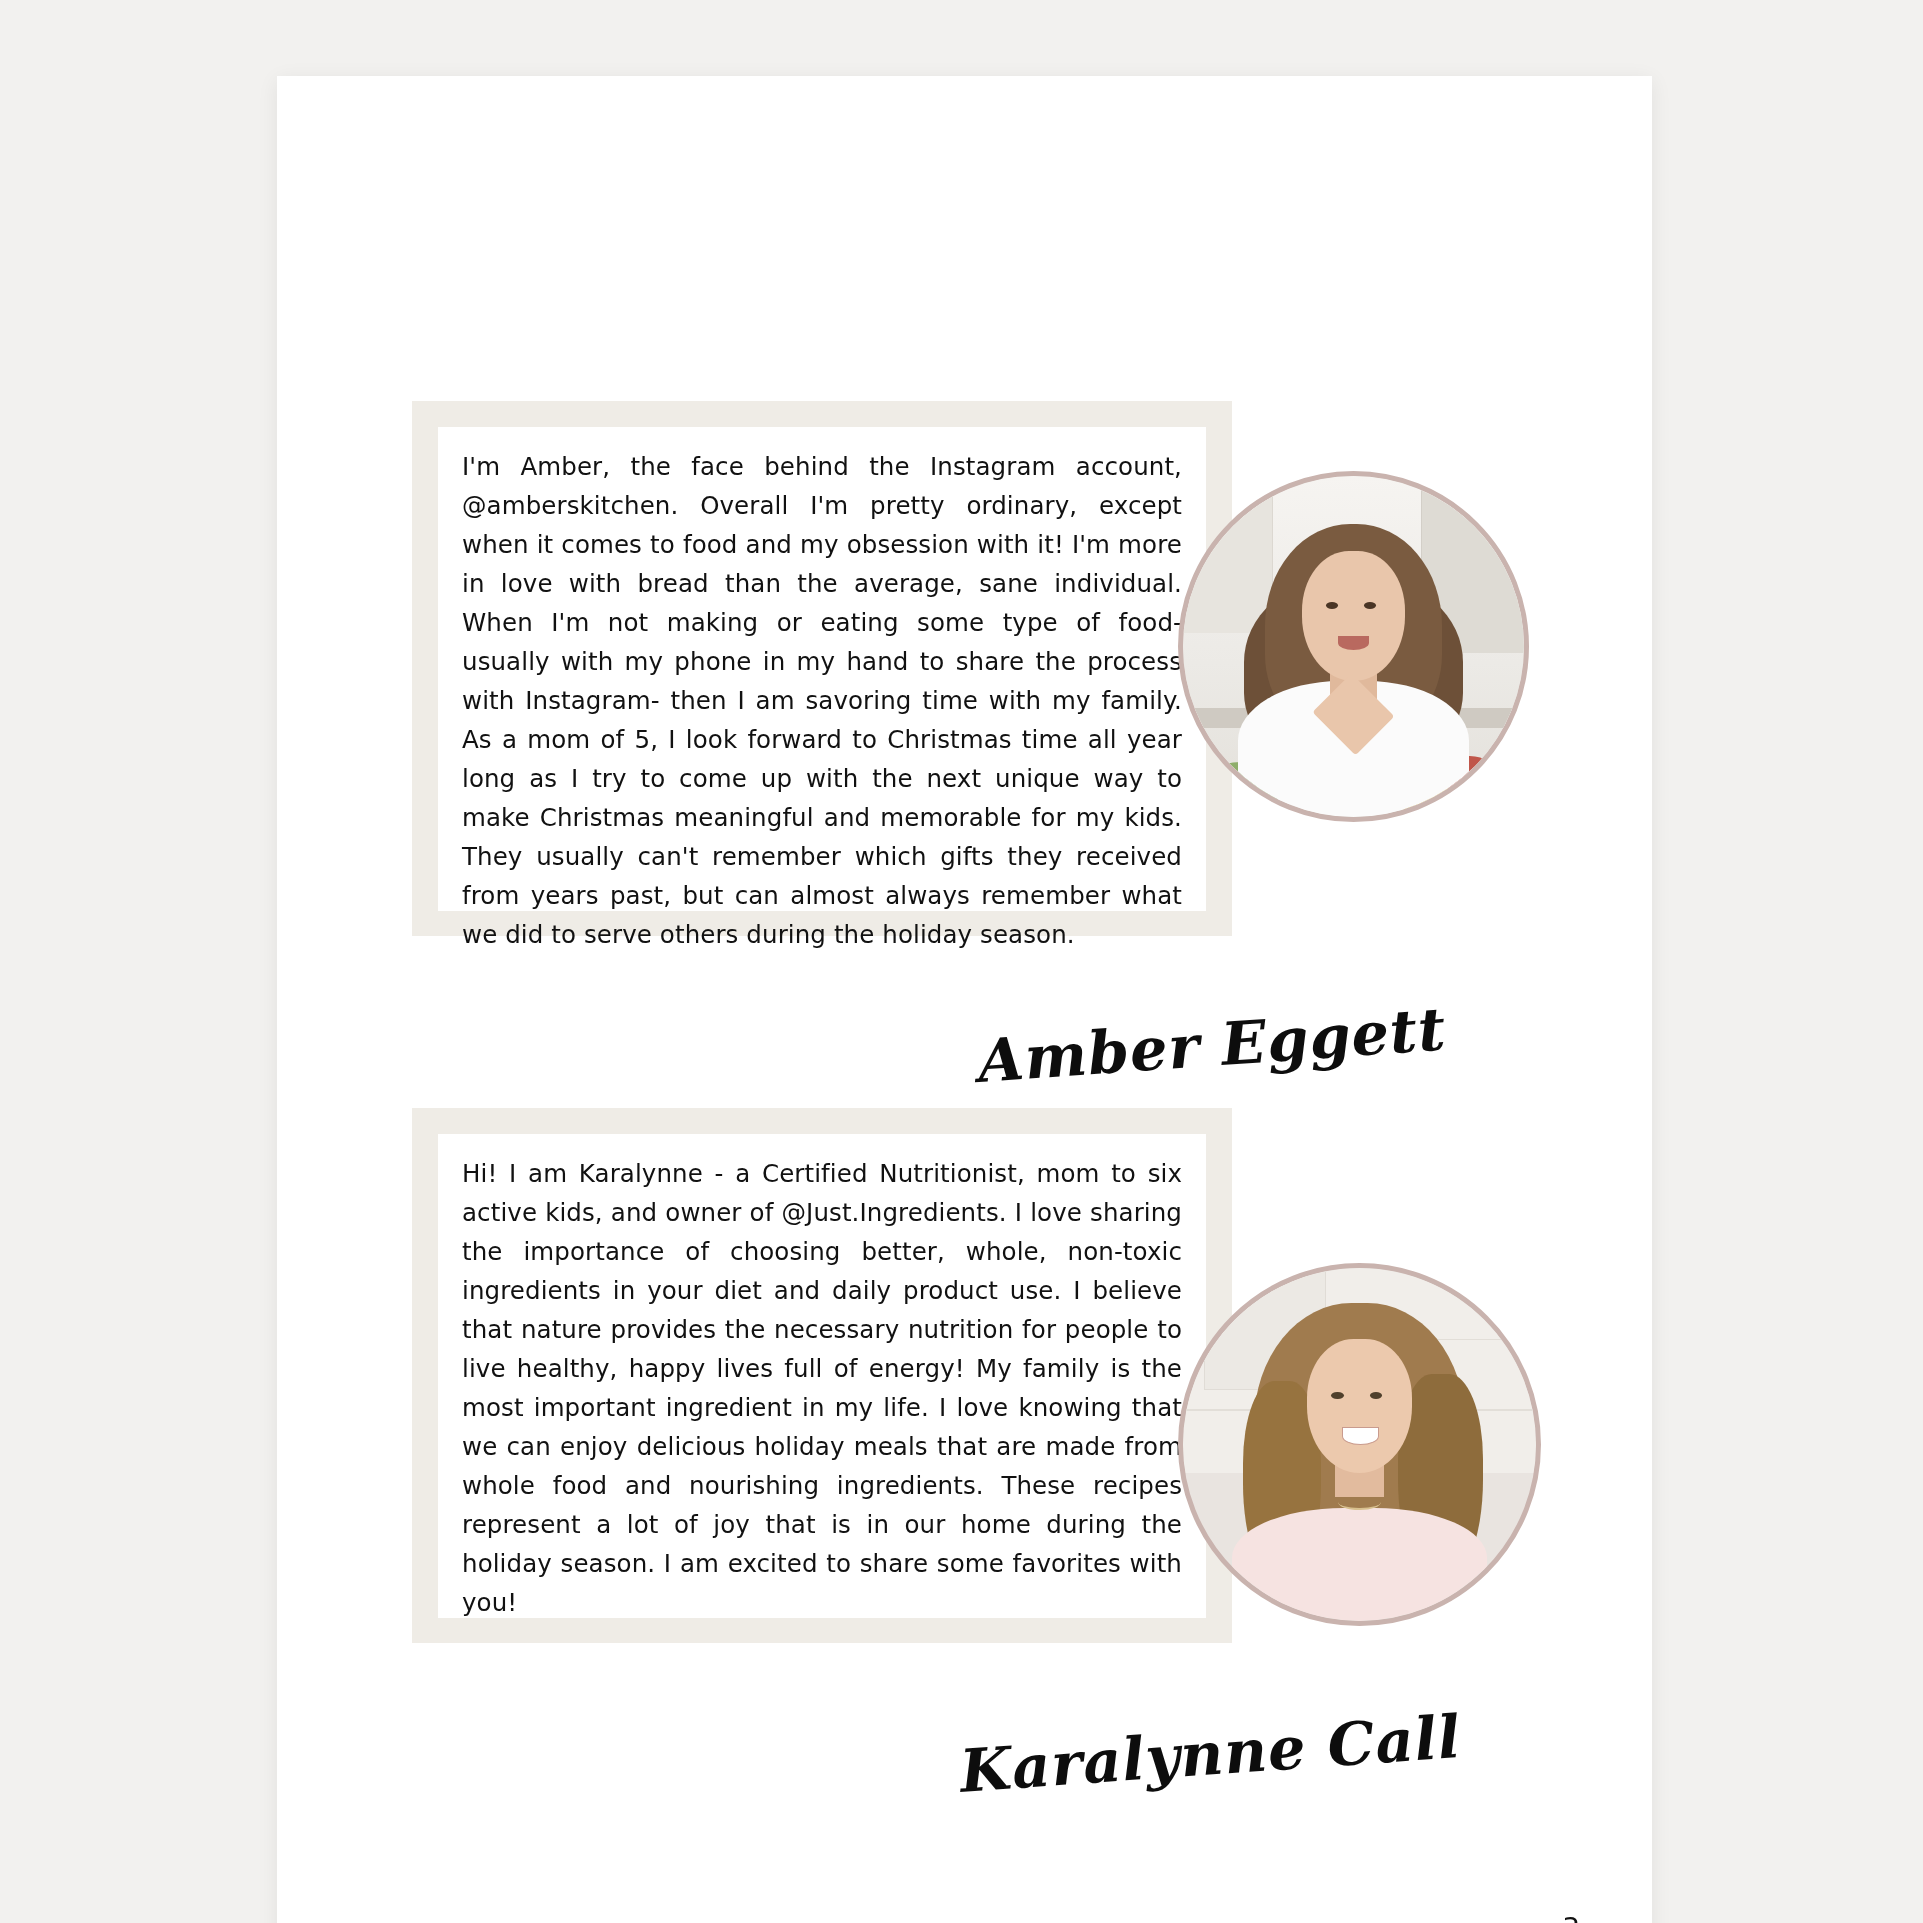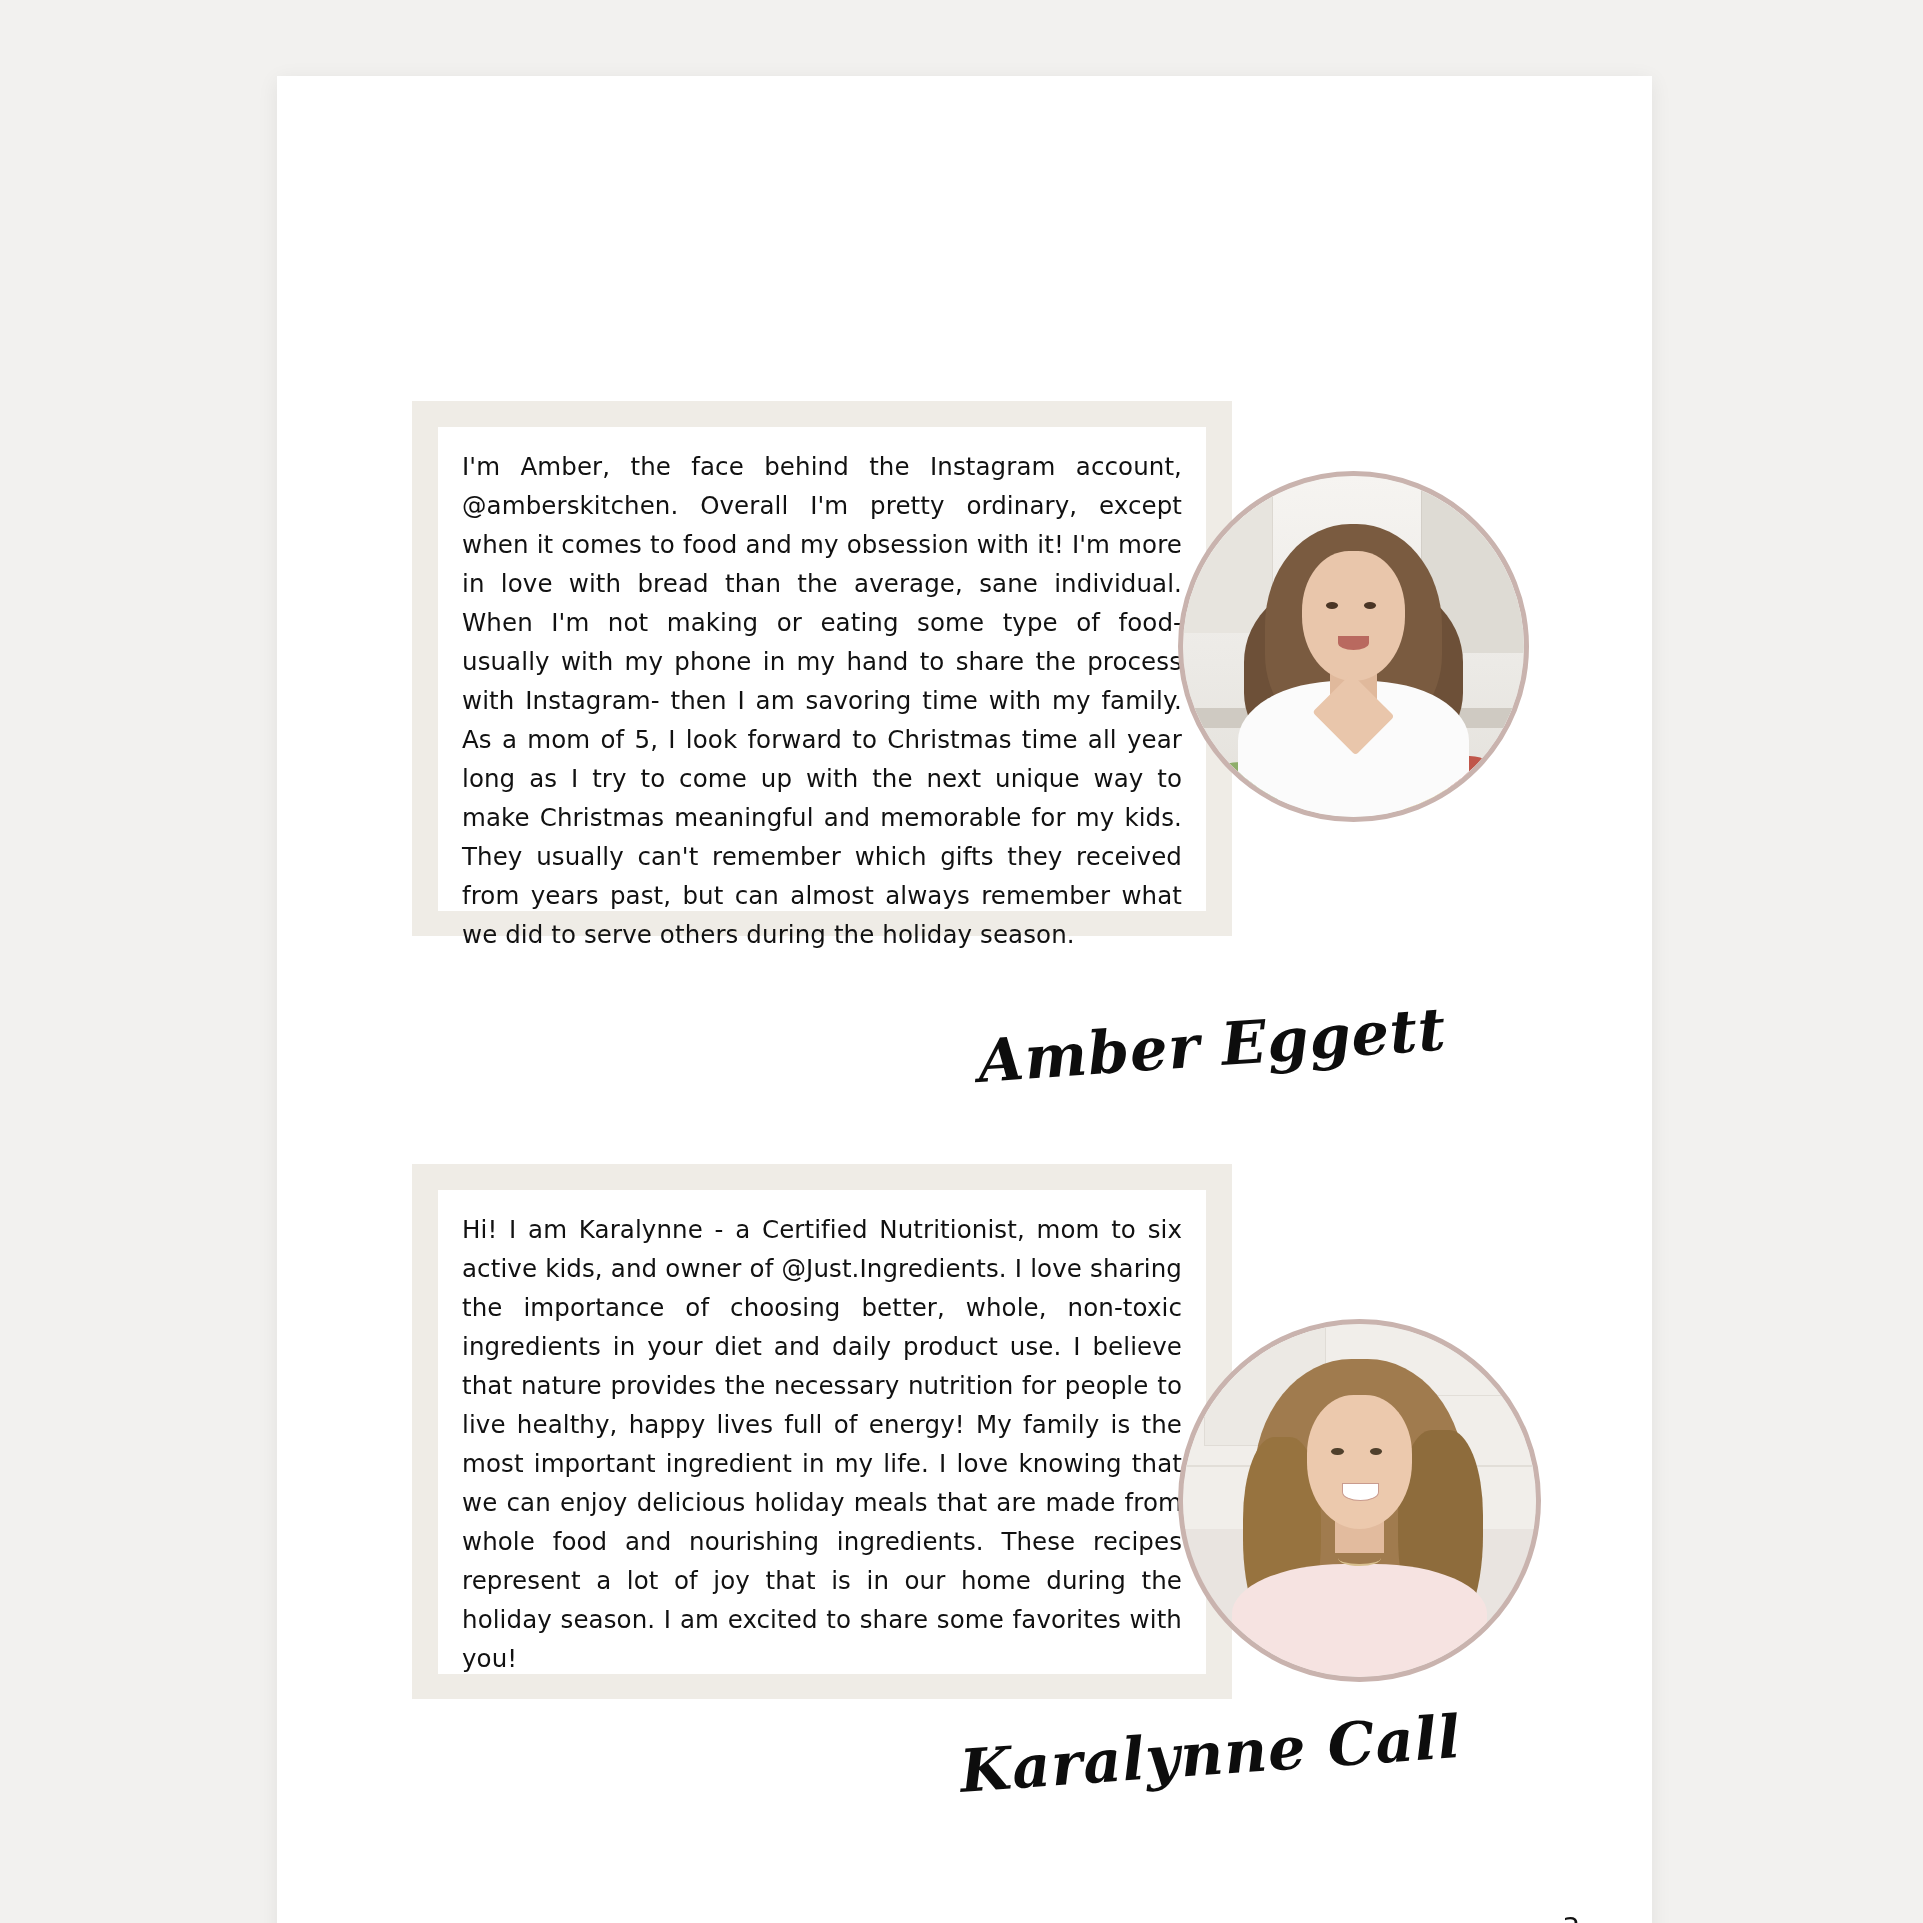--- a/index.html
+++ b/index.html
@@ -152,21 +152,21 @@
         <div class="a1-eye-l"></div>
         <div class="a1-eye-r"></div>
         <div class="a1-smile"></div>
         <div class="a1-collar"></div>
       </div>
     </div>
   </div>
 
   <div class="signature" style="left:701px; top:951px; font-size:59px;">Amber Eggett</div>
 
-  <div class="bio-block" style="left:135px; top:1088px; width:1089px; height:535px;">
+  <div class="bio-block" style="left:135px; top:1032px; width:1089px; height:535px;">
 
     <div class="bio-frame" style="left:0; top:0; width:820px; height:535px;"></div>
 
     <div class="bio-text" style="left:26px; top:26px; width:768px; height:484px; padding:20px 24px 0 24px;">
       <p>Hi! I am Karalynne - a Certified Nutritionist, mom to six active kids, and owner of @Just.Ingredients. I love sharing the importance of choosing better, whole, non-toxic ingredients in your diet and daily product use. I believe that nature provides the necessary nutrition for people to live healthy, happy lives full of energy! My family is the most important ingredient in my life. I love knowing that we can enjoy delicious holiday meals that are made from whole food and nourishing ingredients. These recipes represent a lot of joy that is in our home during the holiday season. I am excited to share some favorites with you!</p>
     </div>
 
     <div class="avatar" style="left:766px; top:155px; width:353px; height:353px;">
       <div class="photo">
         <div class="a2-bg"></div>

